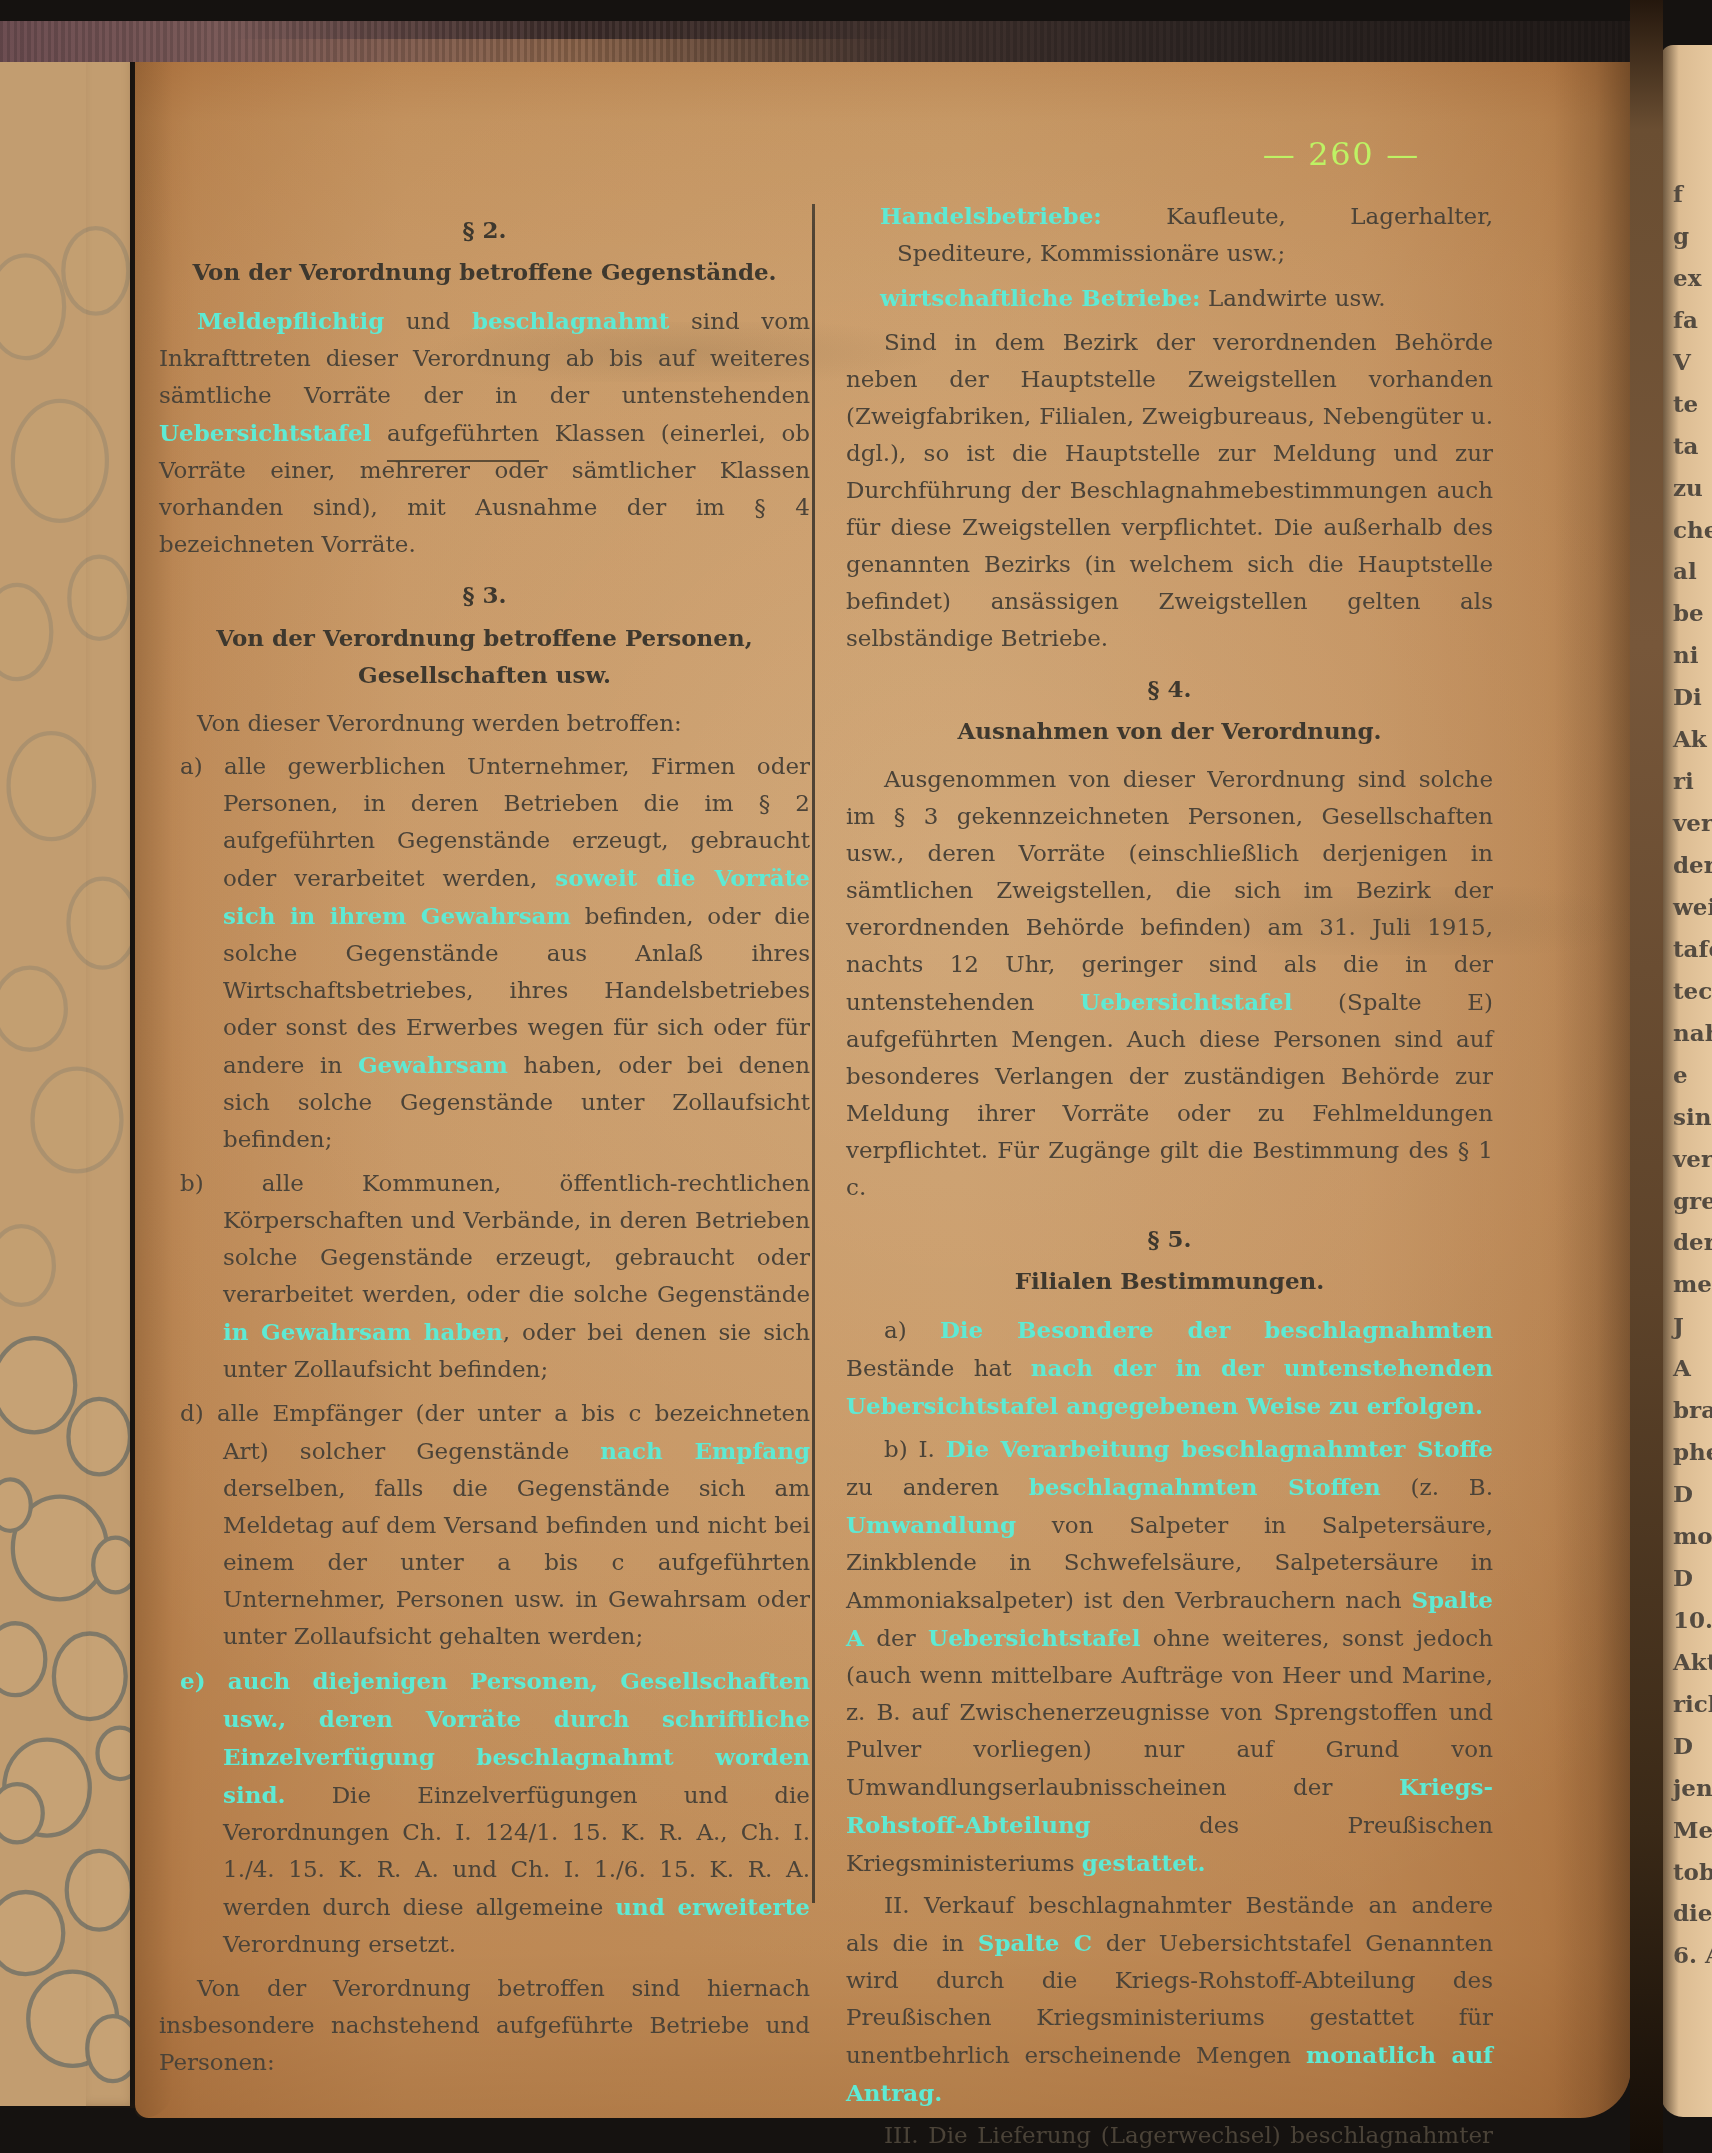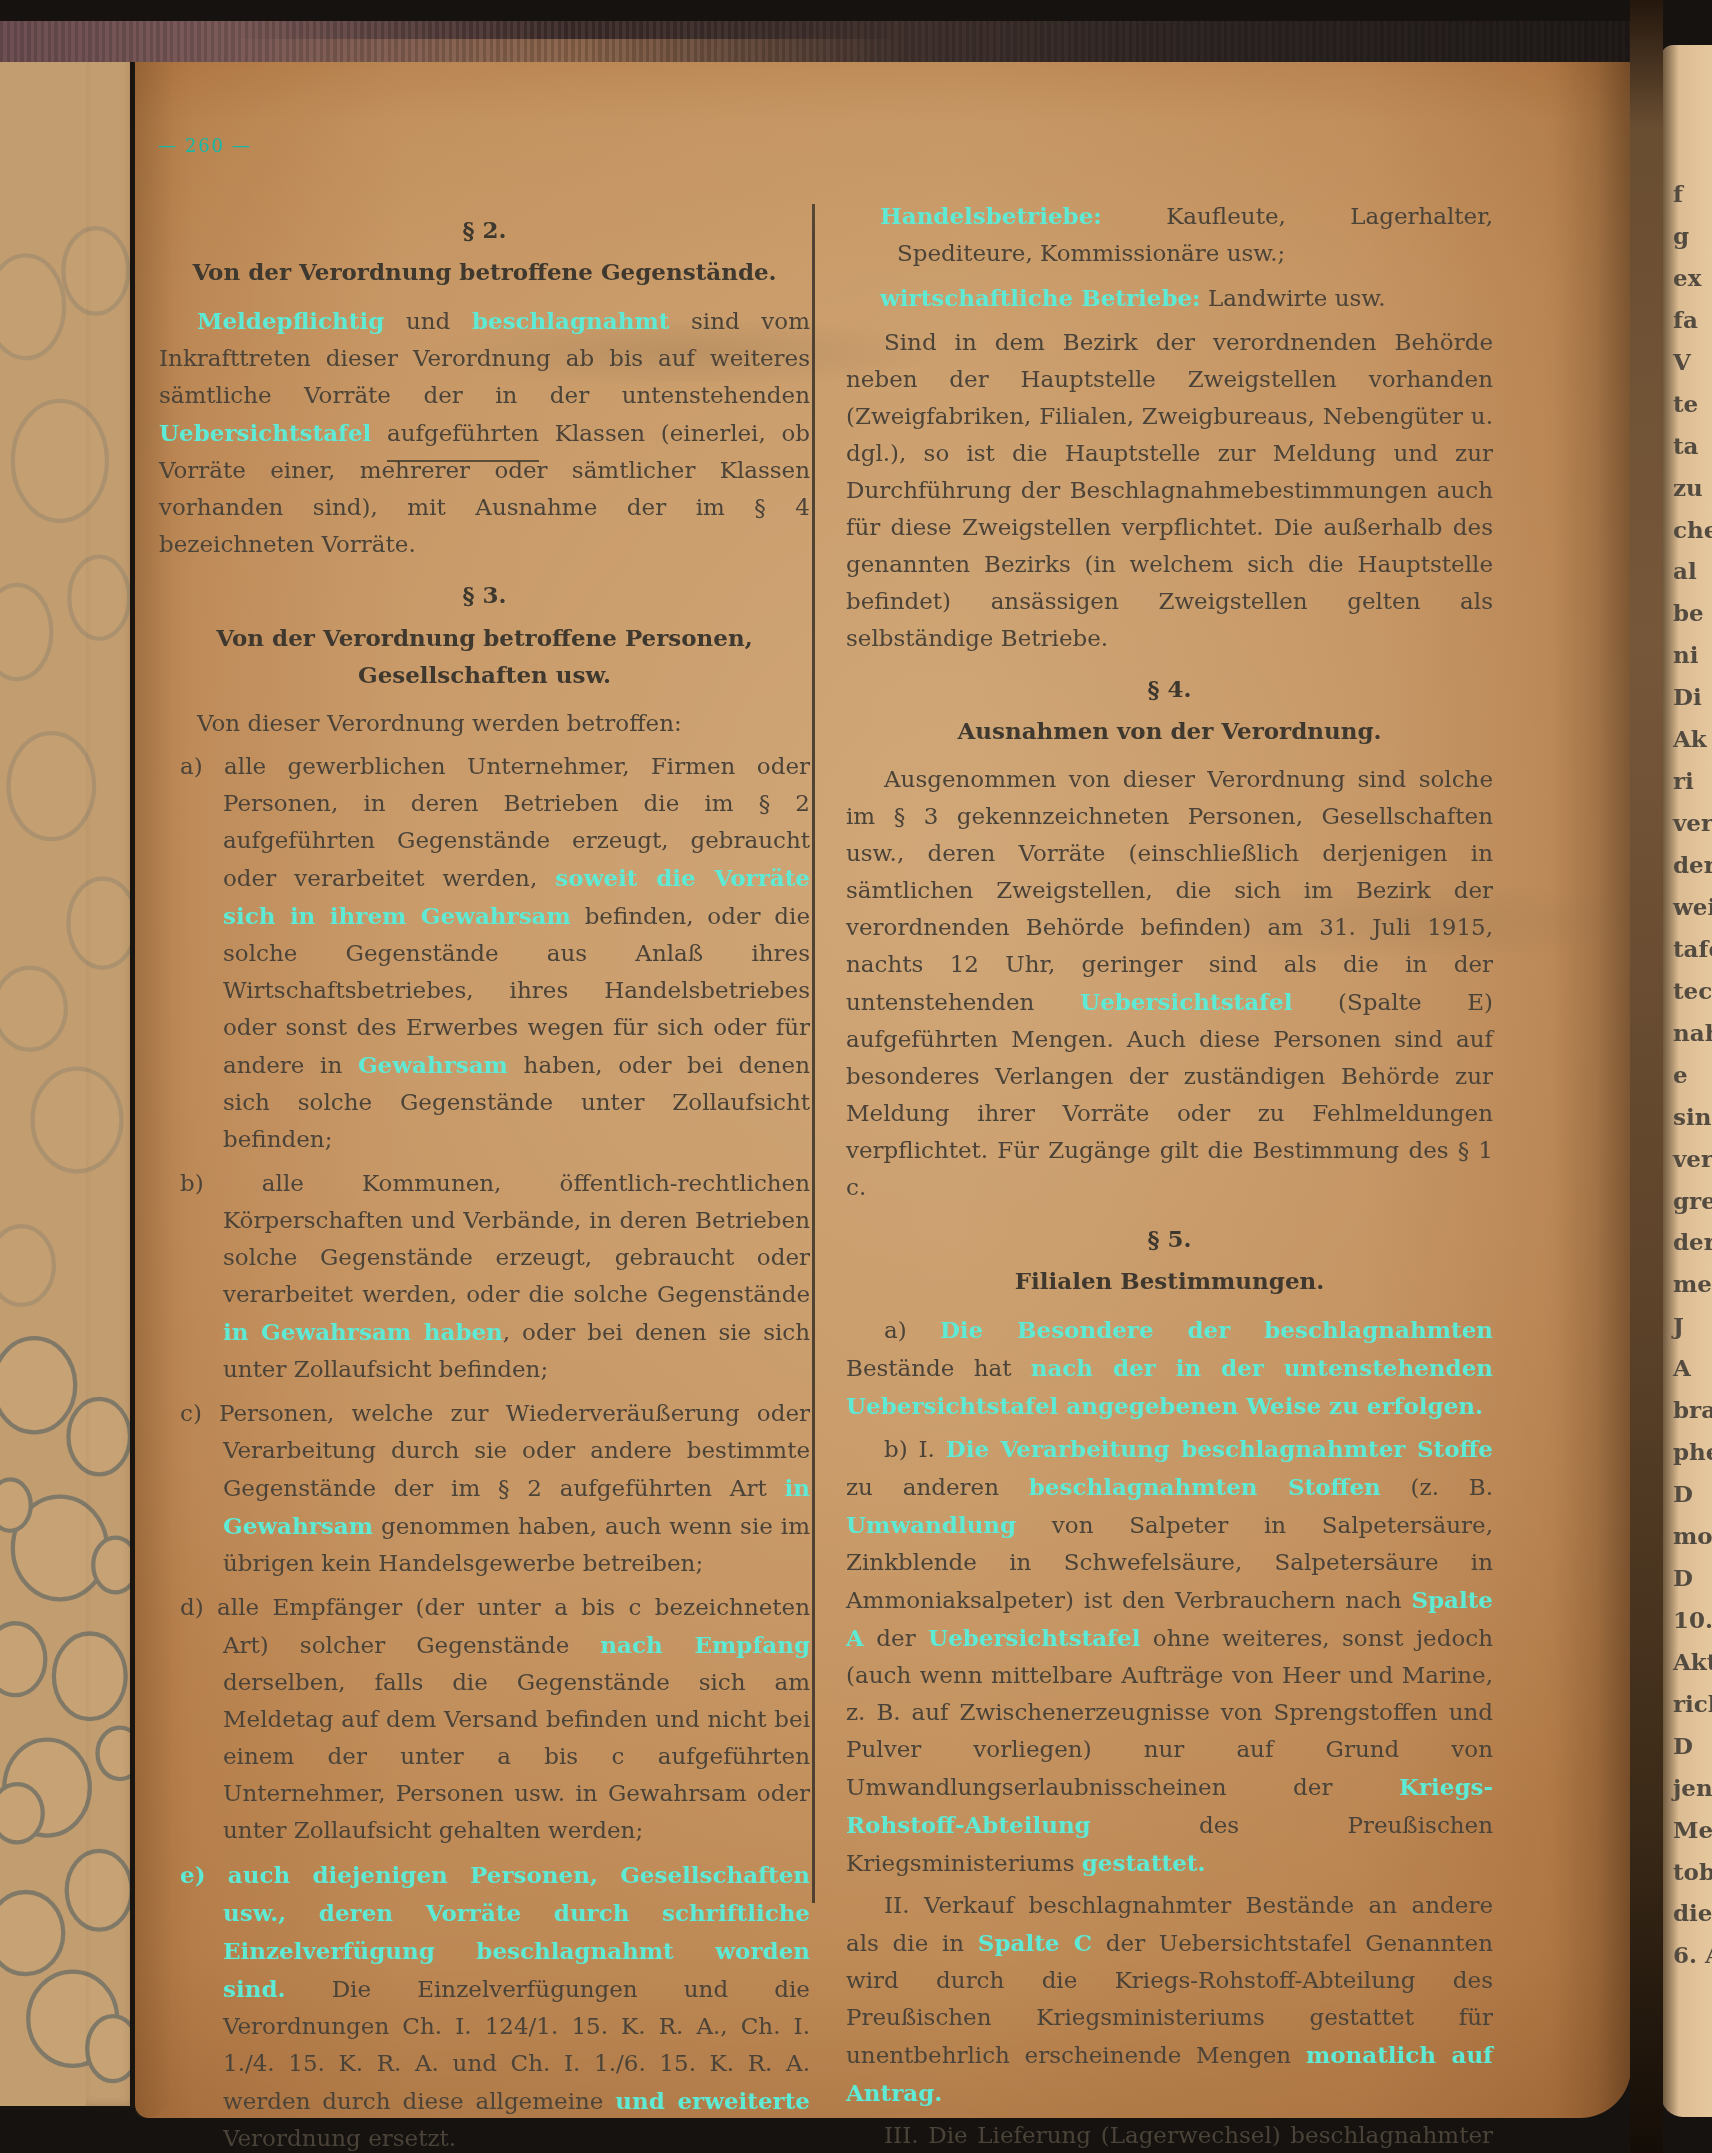--- a/index.html
+++ b/index.html
@@ -46,21 +46,21 @@
     content:'';position:absolute;right:0;top:0;bottom:0;width:77px;border-radius:inherit;
     background:linear-gradient(90deg,rgba(0,0,0,0) 0%,rgba(70,45,22,.14) 55%,rgba(45,28,12,.38) 100%);
   }
   .page::before{ 
     content:'';position:absolute;left:0;top:0;bottom:0;width:38px;border-radius:inherit;
     background:linear-gradient(90deg,rgba(80,55,28,.18) 0%,rgba(0,0,0,0) 100%);
   }
 
   .pageno{
     position:absolute;left:158px;top:135px;width:1262px;z-index:5;
-    text-align:left;font-size:18px;letter-spacing:1.7px;color:#14b8a6;
+    text-align:right;font-size:32px;letter-spacing:1.7px;color:#bef264;
   }
 
   .col{
     position:absolute;top:197px;width:651px;z-index:5;
     font-size:23px;line-height:37px;color:#4b4338;
     text-align:justify;overflow-wrap:break-word;
   }
   .col-left{left:159px;}
   .col-right{left:846px;width:647px;}
 
@@ -158,21 +158,20 @@
 
   <div class="col col-left">
     <div class="sect">§ 2.</div>
     <div class="ssub">Von der Verordnung betroffene Gegenstände.</div>
     <div class="para"><span class="b">Meldepflichtig</span> und <span class="b">beschlagnahmt</span> sind vom Inkrafttreten dieser Verordnung ab bis auf weiteres sämtliche Vorräte der in der untenstehenden <span class="b">Uebersichtstafel</span> <span class="u">aufgeführten</span> Klassen (einerlei, ob Vorräte einer, mehrerer oder sämtlicher Klassen vorhanden sind), mit Ausnahme der im § 4 bezeichneten Vorräte.</div>
     <div class="sect">§ 3.</div>
     <div class="ssub">Von der Verordnung betroffene Personen, Gesellschaften usw.</div>
     <div class="intro">Von dieser Verordnung werden betroffen:</div>
     <div class="item">a) alle gewerblichen Unternehmer, Firmen oder Personen, in deren Betrieben die im § 2 aufgeführten Gegenstände erzeugt, gebraucht oder verarbeitet werden, <span class="b">soweit die Vorräte sich in ihrem Gewahrsam</span> befinden, oder die solche Gegenstände aus Anlaß ihres Wirtschaftsbetriebes, ihres Handelsbetriebes oder sonst des Erwerbes wegen für sich oder für andere in <span class="b">Gewahrsam</span> haben, oder bei denen sich solche Gegenstände unter Zollaufsicht befinden;</div>
     <div class="item">b) alle Kommunen, öffentlich-rechtlichen Körperschaften und Verbände, in deren Betrieben solche Gegenstände erzeugt, gebraucht oder verarbeitet werden, oder die solche Gegenstände <span class="b">in Gewahrsam haben</span>, oder bei denen sie sich unter Zollaufsicht befinden;</div>
-    <div class="item">c) Personen, welche zur Wiederveräußerung oder Verarbeitung durch sie oder andere bestimmte Gegenstände der im § 2 aufgeführten Art <span class="b">in Gewahrsam</span> genommen haben, auch wenn sie im übrigen kein Handelsgewerbe betreiben;</div>
     <div class="item">d) alle Empfänger (der unter a bis c bezeichneten Art) solcher Gegenstände <span class="b">nach Empfang</span> derselben, falls die Gegenstände sich am Meldetag auf dem Versand befinden und nicht bei einem der unter a bis c aufgeführten Unternehmer, Personen usw. in Gewahrsam oder unter Zollaufsicht gehalten werden;</div>
     <div class="item"><span class="b">e) auch diejenigen Personen, Gesellschaften usw., deren Vorräte durch schriftliche Einzelverfügung beschlagnahmt worden sind.</span> Die Einzelverfügungen und die Verordnungen Ch. I. 124/1. 15. K. R. A., Ch. I. 1./4. 15. K. R. A. und Ch. I. 1./6. 15. K. R. A. werden durch diese allgemeine <span class="b">und erweiterte</span> Verordnung ersetzt.</div>
     <div class="para">Von der Verordnung betroffen sind hiernach insbesondere nachstehend aufgeführte Betriebe und Personen:</div>
 
   </div>
 
   <div class="col col-right">
     <div class="hang"><span class="b">Handelsbetriebe:</span> Kaufleute, Lagerhalter, Spediteure, Kommissionäre usw.;</div>
     <div class="hang"><span class="b">wirtschaftliche Betriebe:</span> Landwirte usw.</div>
     <div class="para">Sind in dem Bezirk der verordnenden Behörde neben der Hauptstelle Zweigstellen vorhanden (Zweigfabriken, Filialen, Zweigbureaus, Nebengüter u. dgl.), so ist die Hauptstelle zur Meldung und zur Durchführung der Beschlagnahmebestimmungen auch für diese Zweigstellen verpflichtet. Die außerhalb des genannten Bezirks (in welchem sich die Hauptstelle befindet) ansässigen Zweigstellen gelten als selbständige Betriebe.</div>

